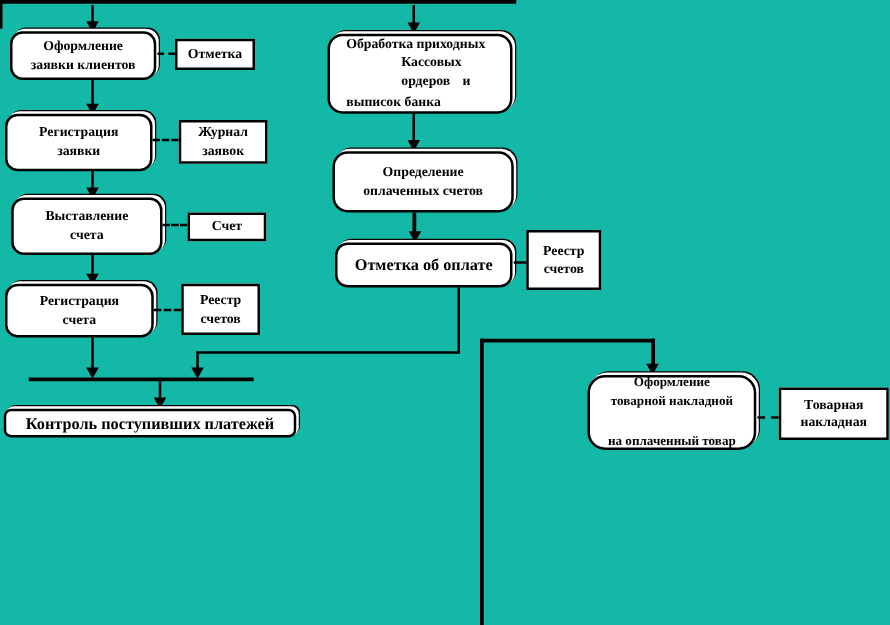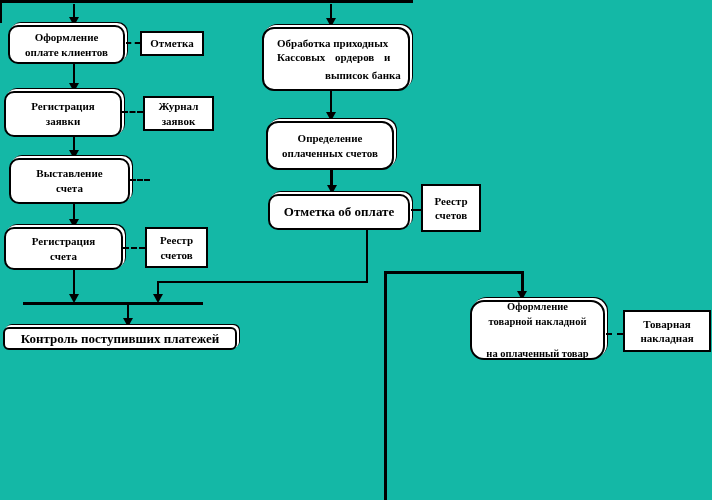--- a/index.html
+++ b/index.html
@@ -40,39 +40,39 @@
   }
   .hline,.vline{position:absolute;background:#000;}
   .dash{position:absolute;border-top:2px dashed #000;height:0;}
   .ahead{
     position:absolute;width:0;height:0;
     border-left:5px solid transparent;
     border-right:5px solid transparent;
     border-top:9px solid #000;
   }
   .leftalign{align-items:flex-start;text-align:left;padding-left:13px;padding-right:6px;}
-  .justify2{word-spacing:7px;}
+  .justify2{word-spacing:7px;margin-left:44px;}
   .small{font-size:10.5px;line-height:1.45;}
   .big{font-size:13px;}
 </style>
 </head>
 <body>
 
 <div id="canvas">
 
   <div class="hline" style="left:0;top:1;width:413px;height:3px;"></div>
   <div class="vline" style="left:0;top:1;width:2px;height:23px;"></div>
   <div class="hline" style="left:0;top:22;width:10px;height:2px;"></div>
 
   <div class="vline" style="left:73px;top:4px;width:2px;height:14px;"></div>
   <div class="ahead" style="left:69px;top:17px;"></div>
 
   <div class="node" style="left:8px;top:25px;width:117px;height:39px;">
     <div>Оформление</div>
-    <div>оплате клиентов</div>
+    <div>заявки клиентов</div>
   </div>
   <div class="dash" style="left:126px;top:42px;width:14px;"></div>
   <div class="doc" style="left:140px;top:31px;width:64px;height:25px;">
     <div>Отметка</div>
   </div>
 
   <div class="vline" style="left:73px;top:64px;width:2px;height:20px;"></div>
   <div class="ahead" style="left:69px;top:83px;"></div>
 
   <div class="node" style="left:4px;top:91px;width:118px;height:46px;">
@@ -86,20 +86,23 @@
   </div>
 
   <div class="vline" style="left:73px;top:137px;width:2px;height:14px;"></div>
   <div class="ahead" style="left:69px;top:150px;"></div>
 
   <div class="node" style="left:9px;top:158px;width:121px;height:46px;">
     <div>Выставление</div>
     <div>счета</div>
   </div>
   <div class="dash" style="left:130px;top:179px;width:20px;"></div>
+  <div class="doc" style="left:150px;top:170px;width:63px;height:23px;">
+    <div>Счет</div>
+  </div>
 
   <div class="vline" style="left:73px;top:204px;width:2px;height:16px;"></div>
   <div class="ahead" style="left:69px;top:219px;"></div>
 
   <div class="node" style="left:4px;top:227px;width:119px;height:43px;">
     <div>Регистрация</div>
     <div>счета</div>
   </div>
   <div class="dash" style="left:123px;top:247px;width:22px;"></div>
   <div class="doc" style="left:145px;top:227px;width:63px;height:41px;">
@@ -123,27 +126,27 @@
   <div class="node big" style="left:3px;top:327px;width:234px;height:23px;border-radius:6px;">
     <div>Контроль поступивших платежей</div>
   </div>
 
   <div class="vline" style="left:330px;top:4px;width:2px;height:15px;"></div>
   <div class="ahead" style="left:326px;top:18px;"></div>
 
   <div class="node leftalign" style="left:262px;top:27px;width:148px;height:64px;border-radius:12px;">
     <div>Обработка приходных</div>
     <div class="justify2">Кассовых ордеров и</div>
-    <div style="margin-top:3px;margin-left:48px;">выписок банка</div>
+    <div style="margin-top:3px;">выписок банка</div>
   </div>
 
   <div class="vline" style="left:330px;top:91px;width:2px;height:22px;"></div>
   <div class="ahead" style="left:326px;top:112px;"></div>
 
-  <div class="node" style="left:266px;top:121px;width:128px;height:49px;border-radius:12px;">
+  <div class="node" style="left:266px;top:121px;width:145px;height:49px;border-radius:12px;">
     <div>Определение</div>
     <div>оплаченных счетов</div>
   </div>
 
   <div class="vline" style="left:330px;top:170px;width:3px;height:16px;"></div>
   <div class="ahead" style="left:327px;top:185px;"></div>
 
   <div class="node big" style="left:268px;top:194px;width:142px;height:36px;">
     <div>Отметка об оплате</div>
   </div>

